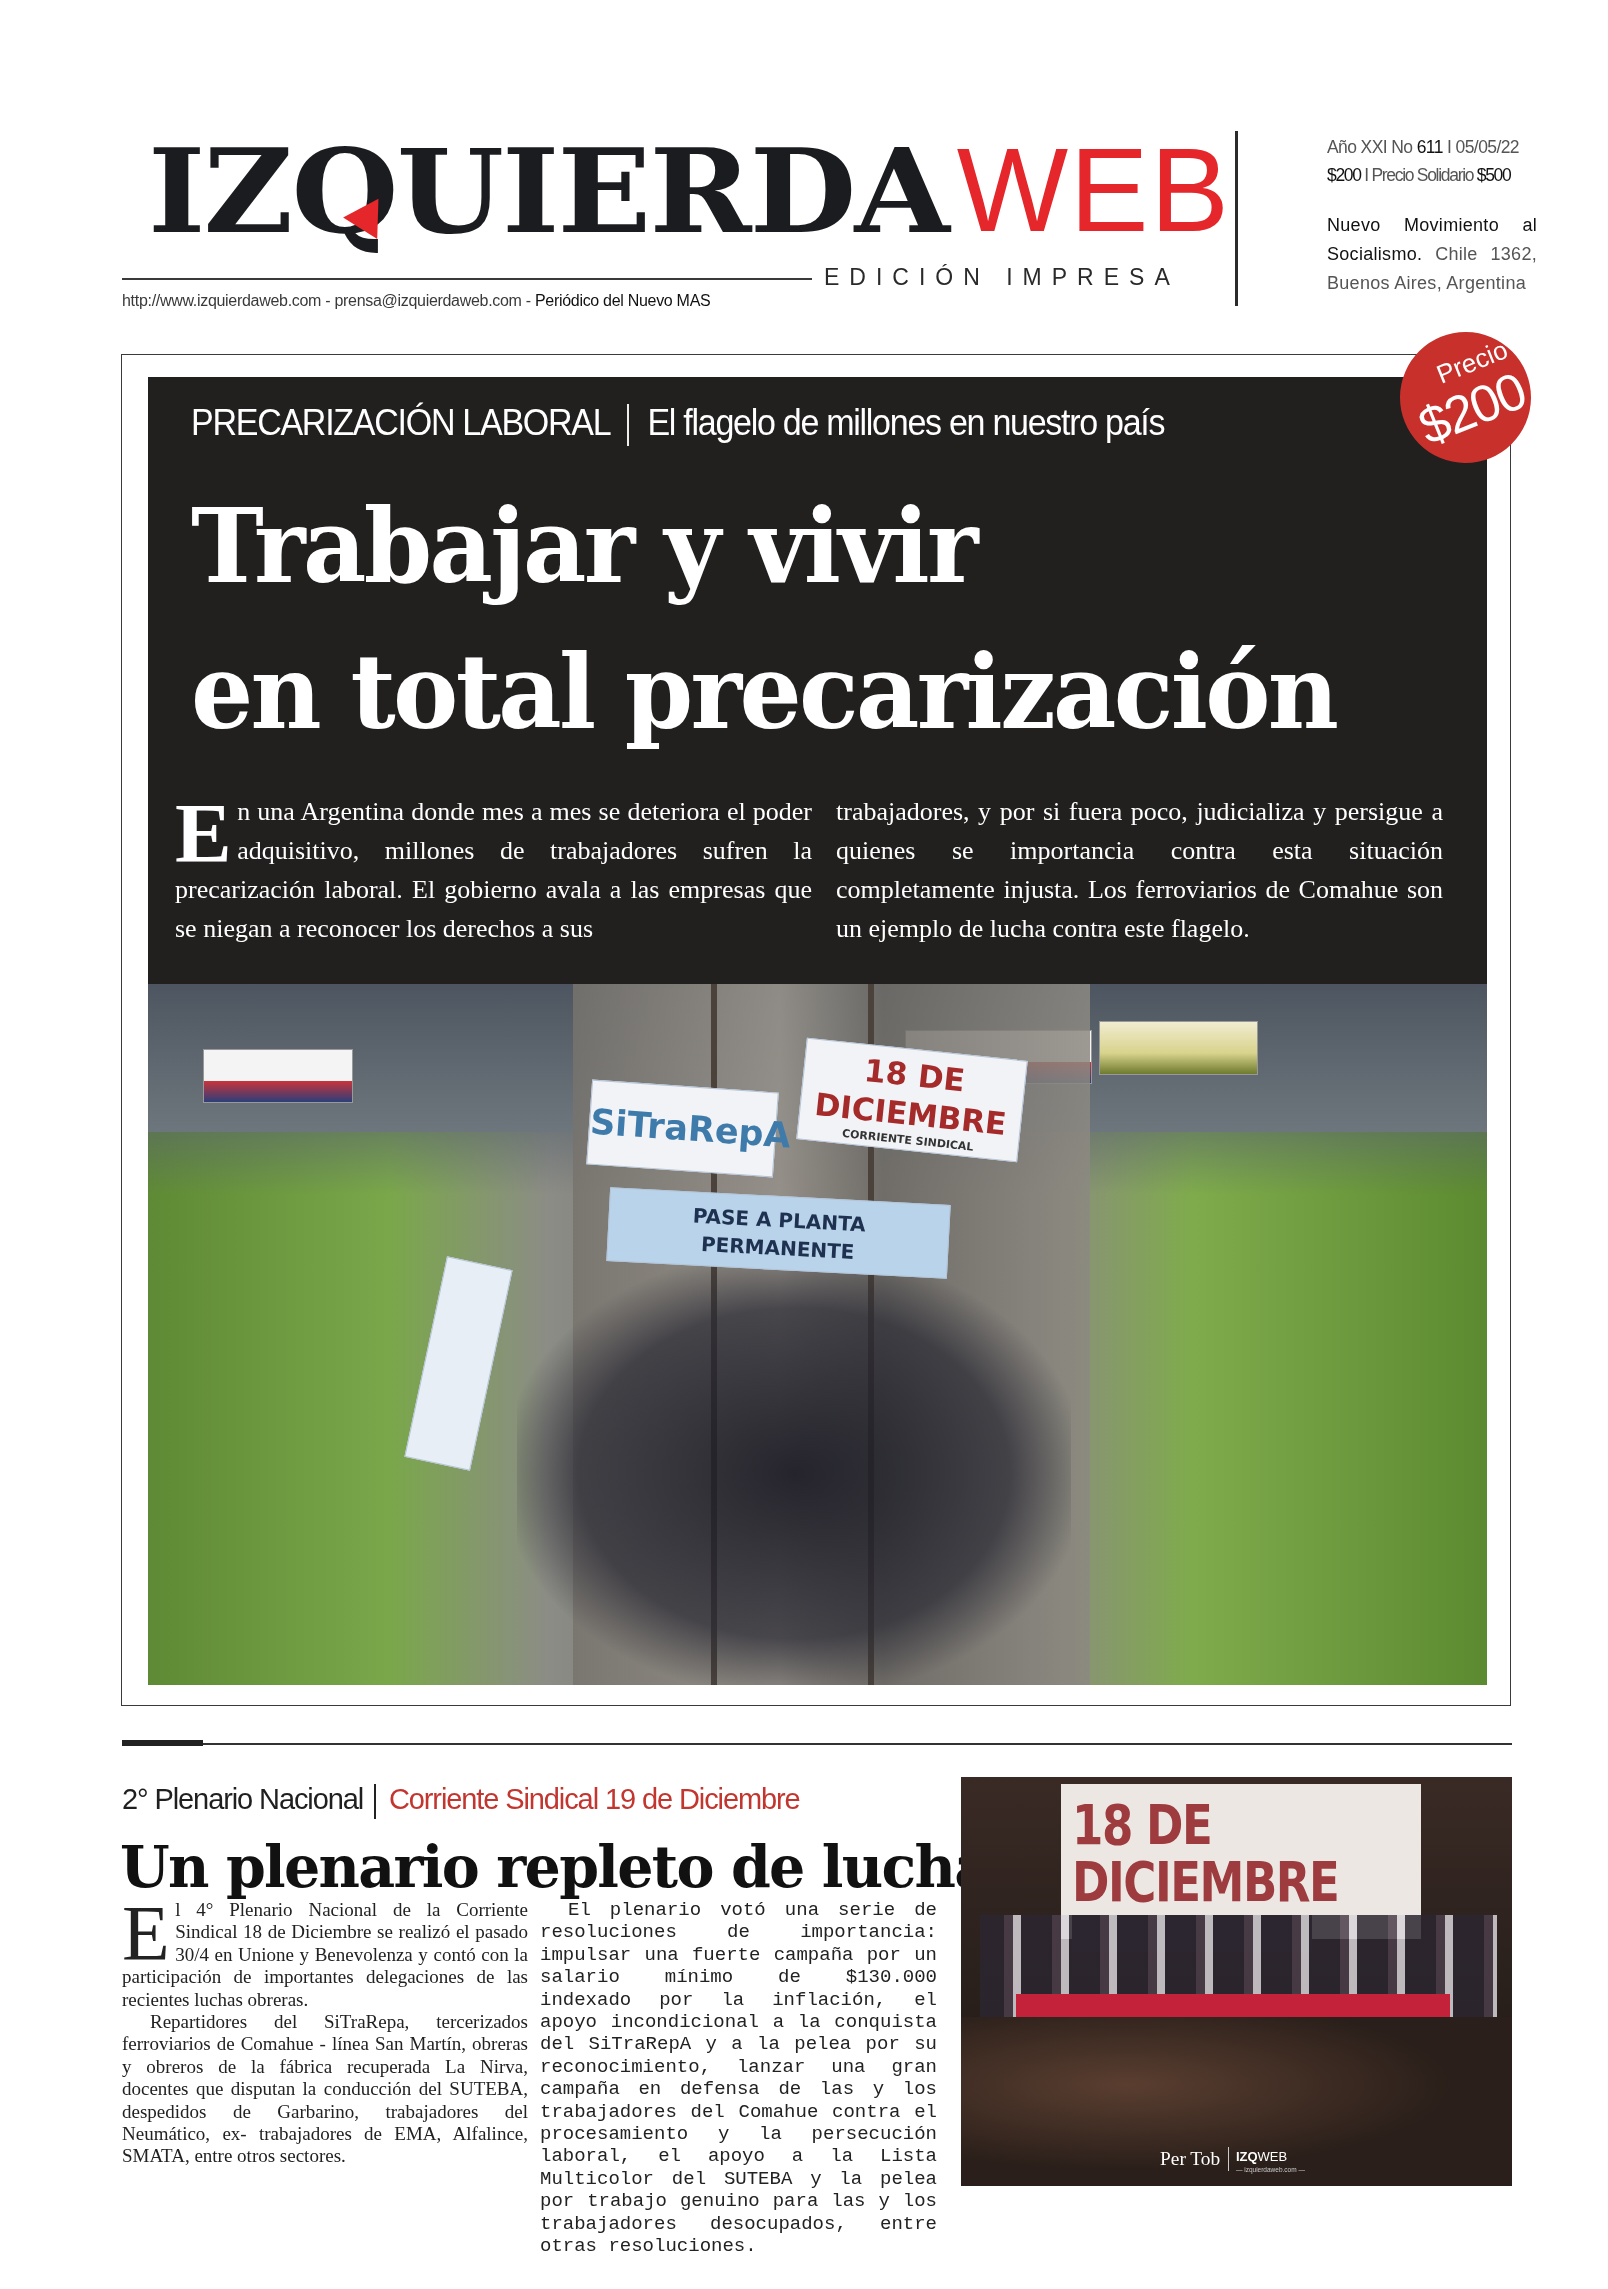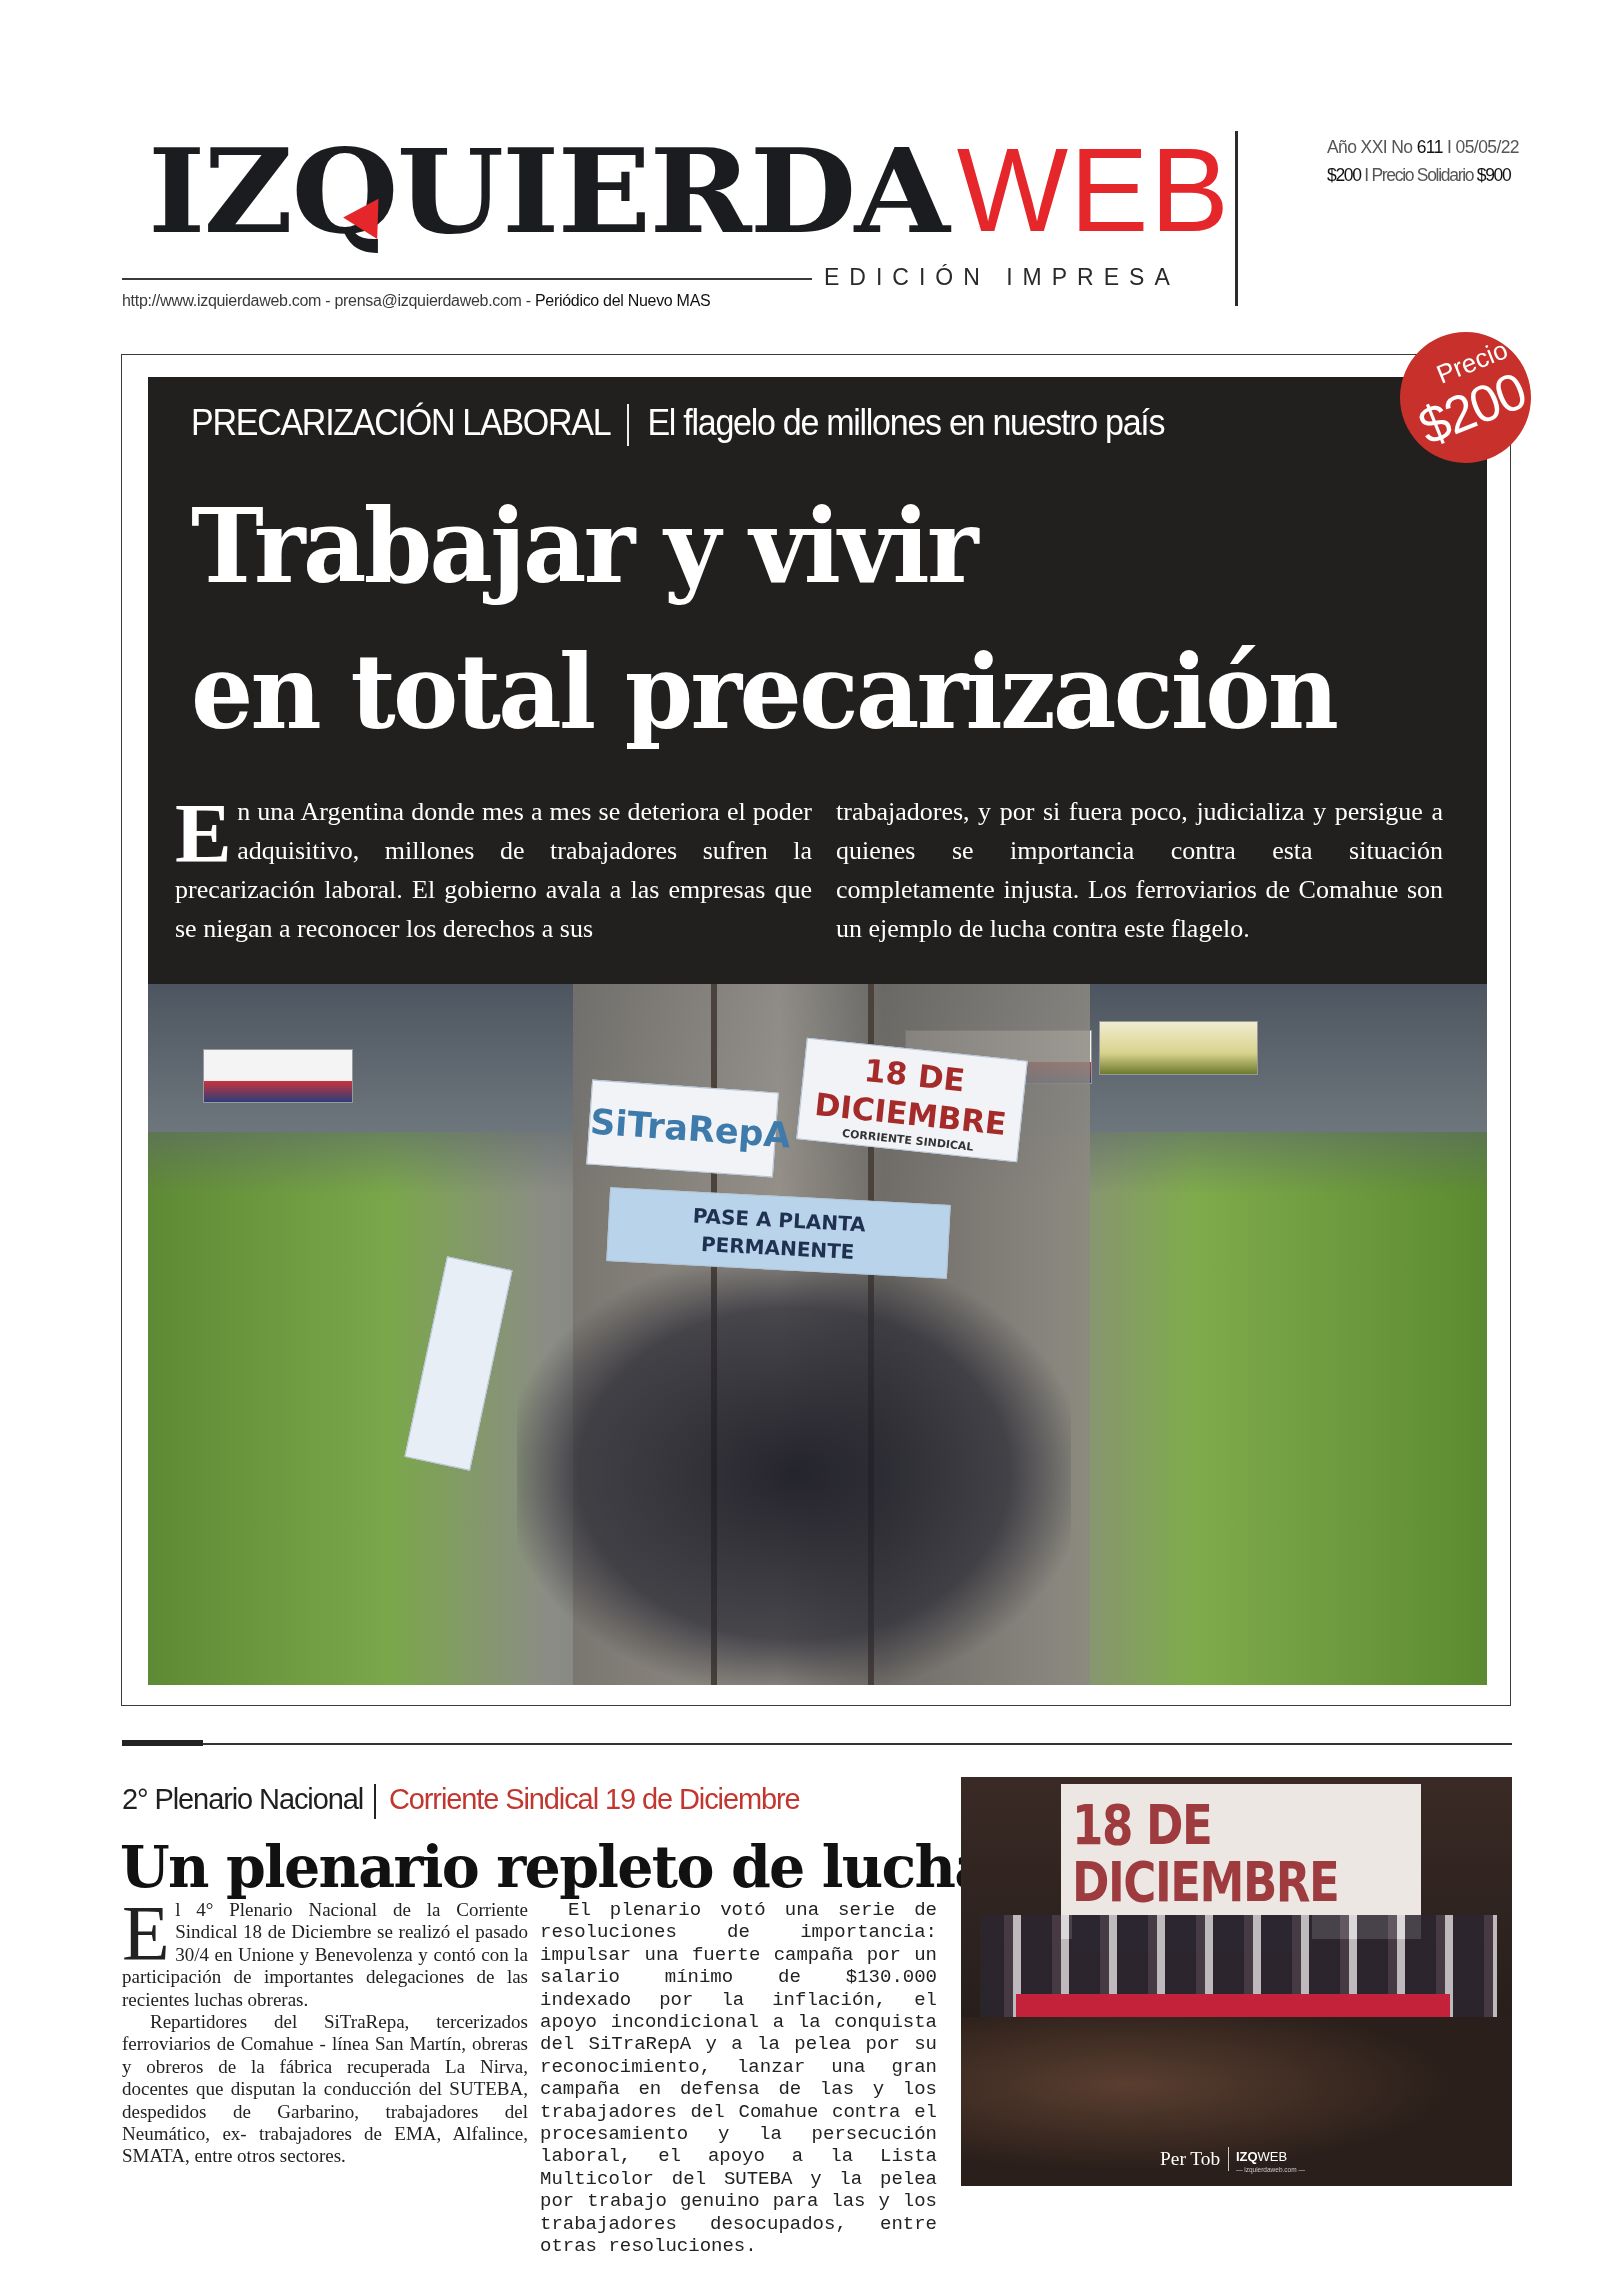--- a/index.html
+++ b/index.html
@@ -90,21 +90,24 @@
 <div class="abs edicion">EDICIÓN IMPRESA</div>
 <div class="abs contact">
   <span>http://www.izquierdaweb.com - prensa@izquierdaweb.com - </span><b>Periódico del Nuevo MAS</b>
 </div>
 <div class="abs vrule"></div>
 <div class="abs meta">
   <div>
     <span>Año XXI No </span><span class="strong">611</span><span> I </span><span>05/05/22</span>
   </div>
   <div style="letter-spacing:-1.3px;">
-    <span class="strong">$200</span><span> I </span><span>Precio Solidario </span><span class="strong">$900</span>
+    <span class="strong">$200</span><span> I </span><span>Precio Solidario </span><span class="strong">$500</span>
+  </div>
+  <div class="org">
+    <span class="strong">Nuevo Movimiento al Socialismo.</span><span> Chile 1362, Buenos Aires, Argentina</span>
   </div>
 </div>
 
 <div class="abs frame"></div>
 <div class="abs hero"></div>
 <div class="abs kicker">
   <span>PRECARIZACIÓN LABORAL</span><span class="bar"></span><span>El flagelo de millones en nuestro país</span>
 </div>
 <div class="abs headline">
   <div>Trabajar y vivir</div>

